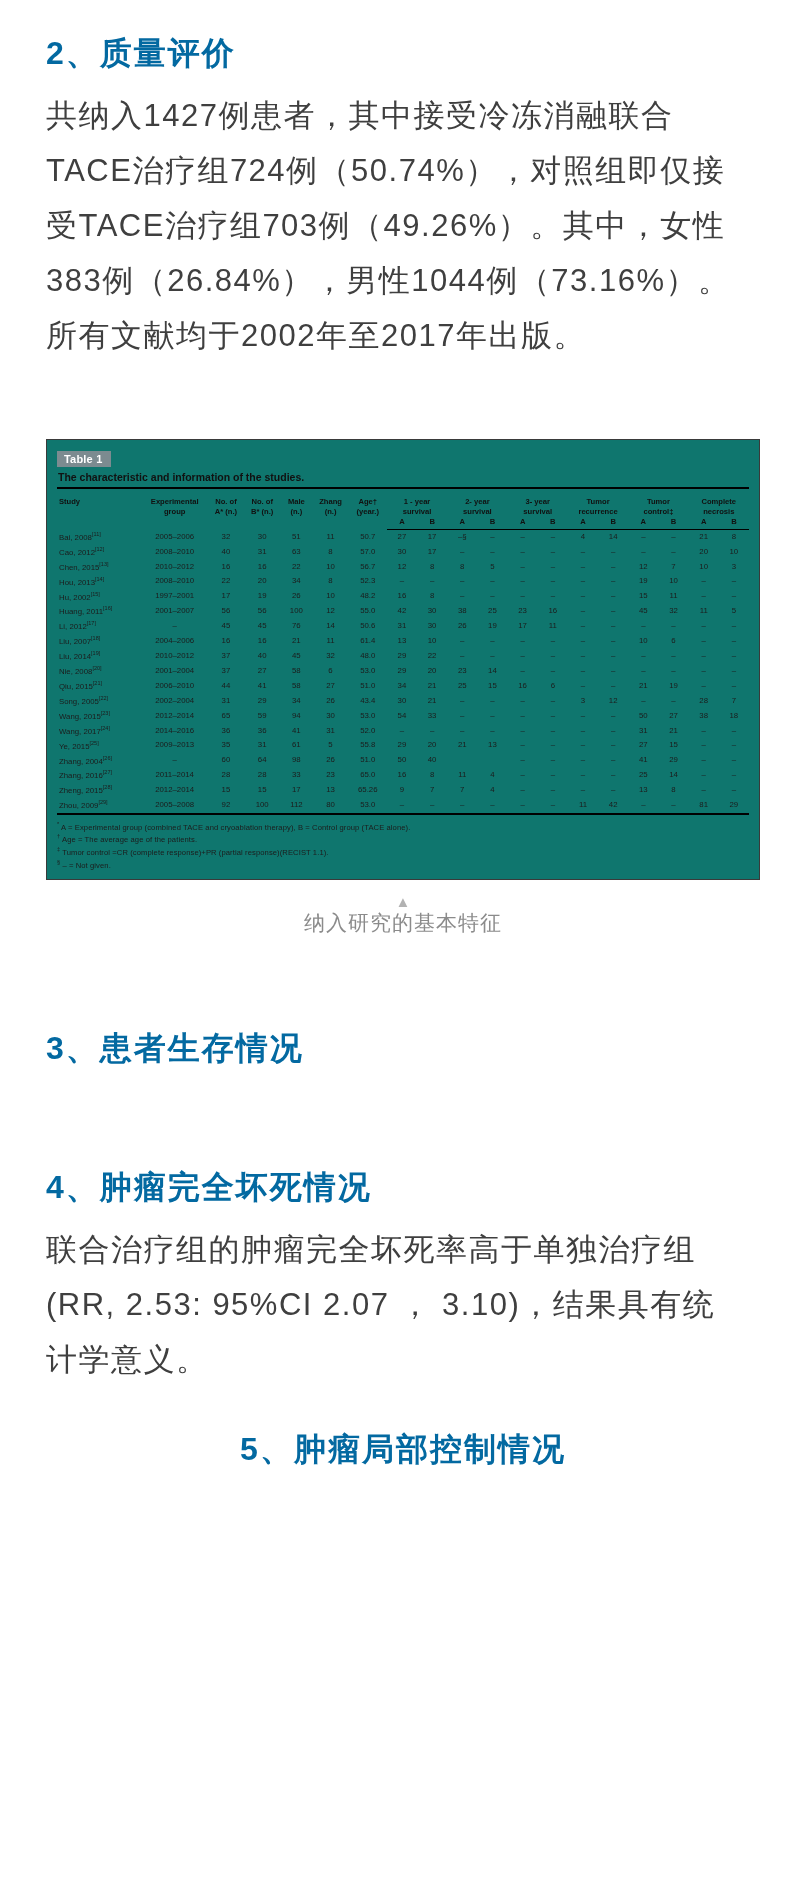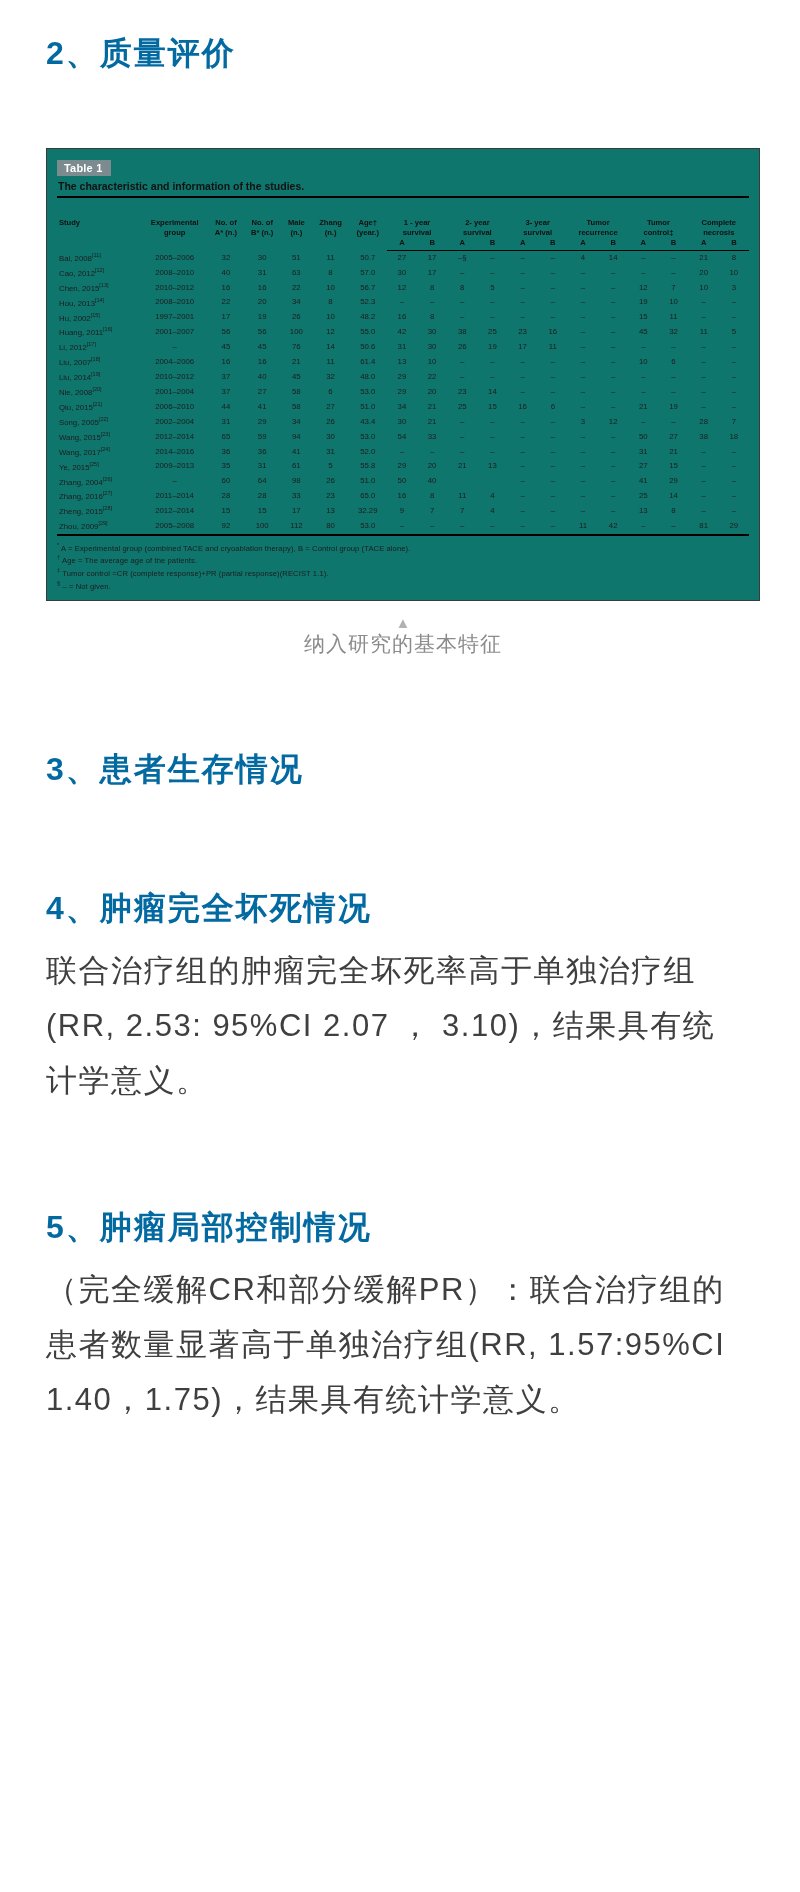--- a/index.html
+++ b/index.html
@@ -54,21 +54,21 @@
     border-collapse: collapse;
     table-layout: fixed;
   }
   table.datatable th {
     font-size: 7.6px;
     font-weight: bold;
     color: #111;
     white-space: pre-line;
     text-align: center;
     vertical-align: top;
-    padding: 20px 0 1px 0;
+    padding: 8px 0 1px 0;
     line-height: 1.25;
   }
   table.datatable thead tr:first-child th { border-top: 2px solid #000; }
   table.datatable thead tr.subrow th { border-bottom: 1.5px solid #000; padding: 0 0 2px 0; }
   table.datatable th.c-study, table.datatable td.c-study { text-align: left; padding-left: 2px; }
   table.datatable td {
     font-size: 7.8px;
     color: #1c1c1c;
     text-align: center;
     padding: 1.6px 0;
@@ -95,28 +95,33 @@
     line-height: 1;
   }
   .fig-caption {
     text-align: center;
     color: #8B8B8B;
     font-size: 21px;
     letter-spacing: 1px;
   }
   .sec3 { margin-top: 92px; }
   .sec4 { margin-top: 100px; }
-  .sec5 { margin-top: 100px; }
+  .sec5 { margin-top: 43px; text-align: center; }
 </style>
 </head>
 <body>
 
 <div class="content">
 
   <h2 class="section-heading">2、质量评价</h2>
+  <p class="section-body">共纳入1427例患者，其中接受冷冻消融联合
+TACE治疗组724例（50.74%），对照组即仅接
+受TACE治疗组703例（49.26%）。其中，女性
+383例（26.84%），男性1044例（73.16%）。
+所有文献均于2002年至2017年出版。</p>
 
   <div class="table-figure">
     <span class="tbl-badge">Table 1</span>
     <div class="tbl-title">The characteristic and information of the studies.</div>
     <table class="datatable">
       <colgroup>
         <col style="width:84px">
           <col style="width:66px">
         <col style="width:36px">
           <col style="width:36px">
@@ -537,21 +542,21 @@
             <td>–</td>
             <td>–</td>
           </tr>
           <tr>
             <td class="c-study">Zheng, 2015<sup>[28]</sup></td>
             <td>2012–2014</td>
             <td>15</td>
             <td>15</td>
             <td>17</td>
             <td>13</td>
-            <td>32.29</td>
+            <td>65.26</td>
             <td>9</td>
             <td>7</td>
             <td>7</td>
             <td>4</td>
             <td>–</td>
             <td>–</td>
             <td>–</td>
             <td>–</td>
             <td>13</td>
             <td>8</td>
@@ -593,17 +598,14 @@
   <div class="fig-caption">纳入研究的基本特征</div>
 
   <h2 class="section-heading sec3">3、患者生存情况</h2>
 
   <h2 class="section-heading sec4">4、肿瘤完全坏死情况</h2>
   <p class="section-body">联合治疗组的肿瘤完全坏死率高于单独治疗组
 (RR, 2.53: 95%CI 2.07 ， 3.10)，结果具有统
 计学意义。</p>
 
   <h2 class="section-heading sec5">5、肿瘤局部控制情况</h2>
-  <p class="section-body">（完全缓解CR和部分缓解PR）：联合治疗组的
-患者数量显著高于单独治疗组(RR, 1.57:95%CI
-1.40，1.75)，结果具有统计学意义。</p>
 
 </div>
 
 </body></html>

